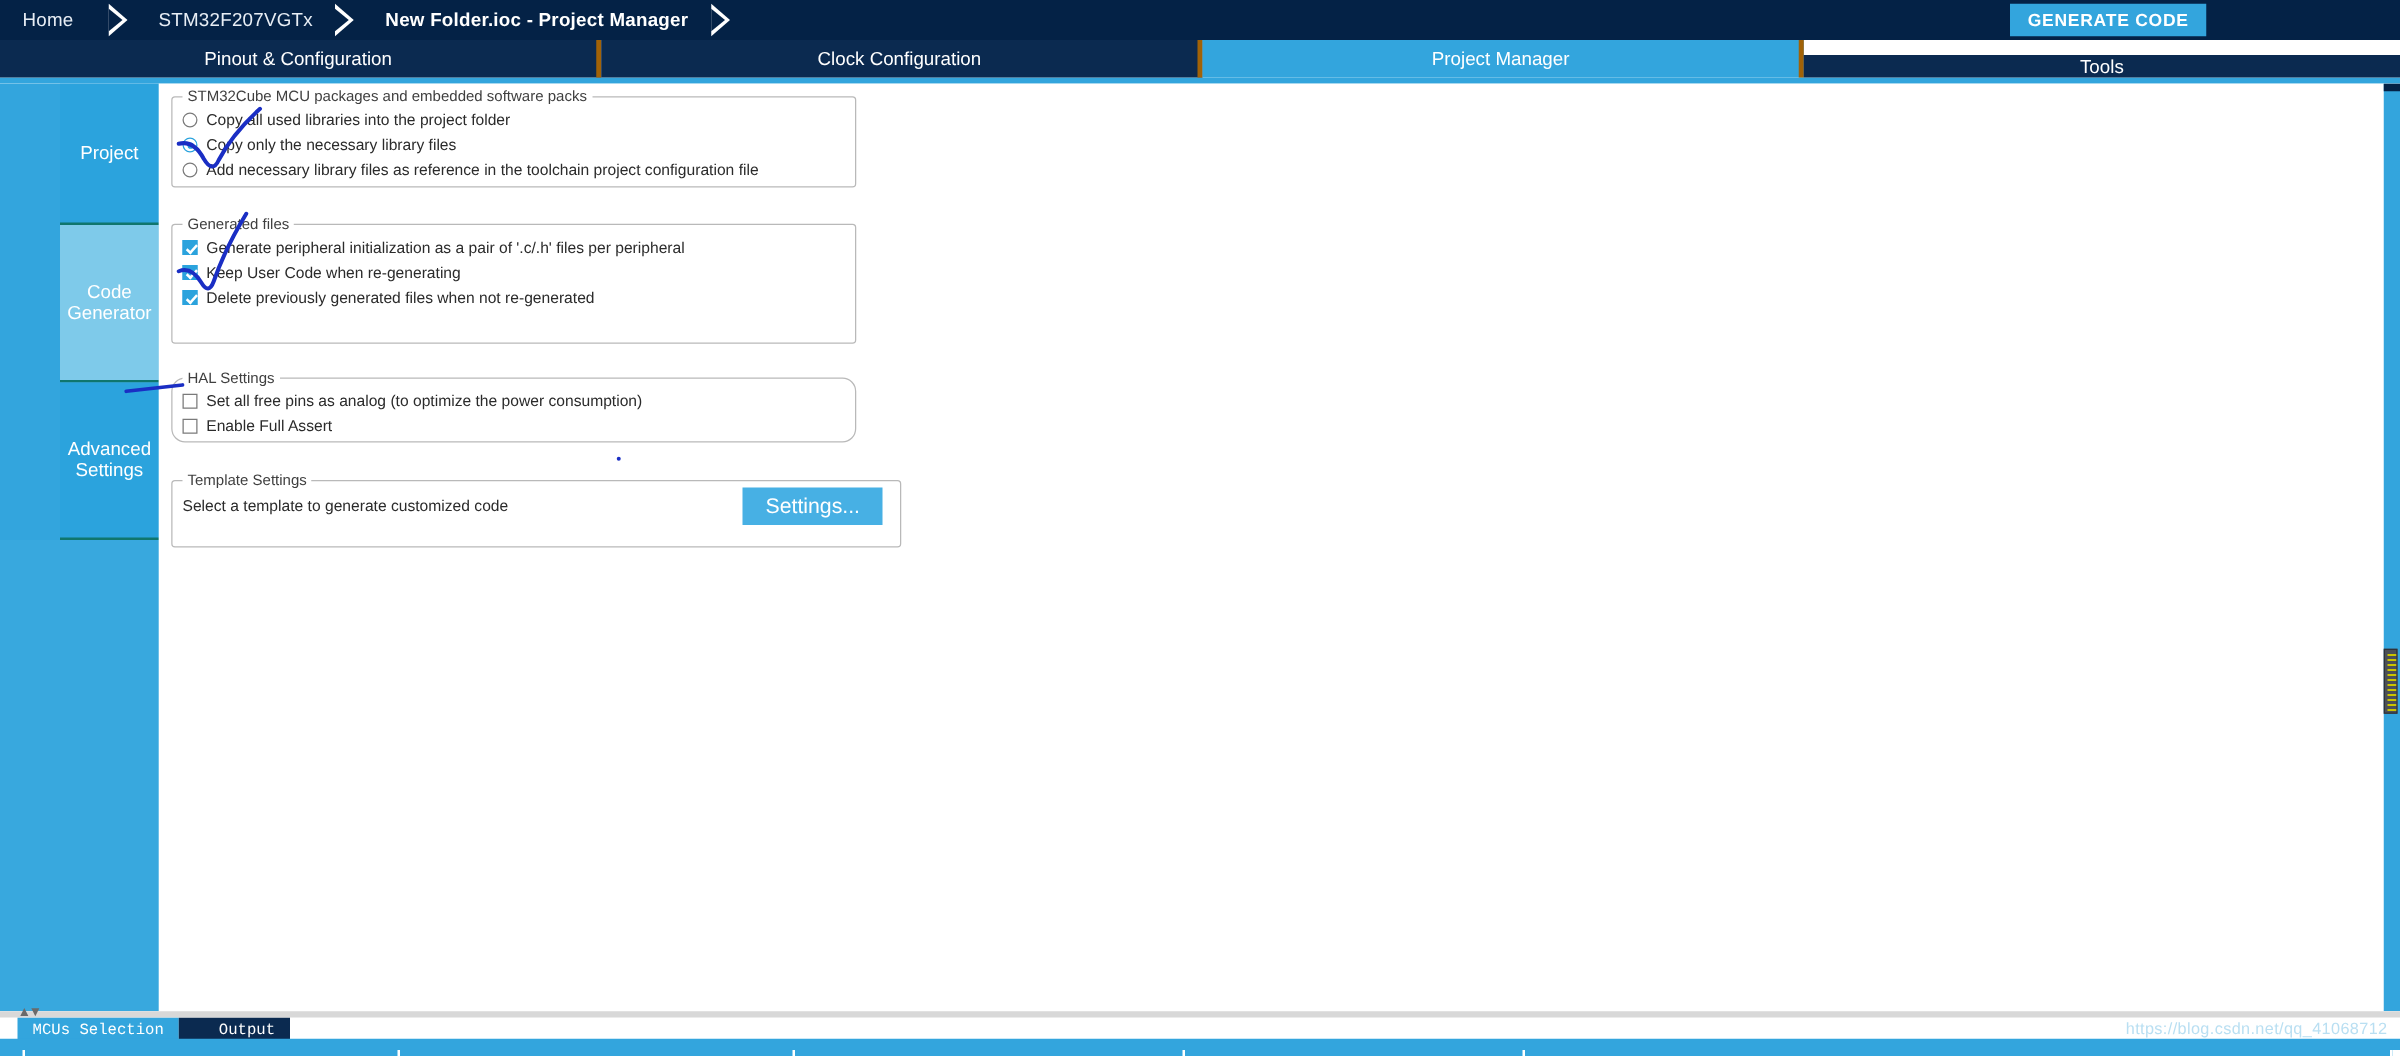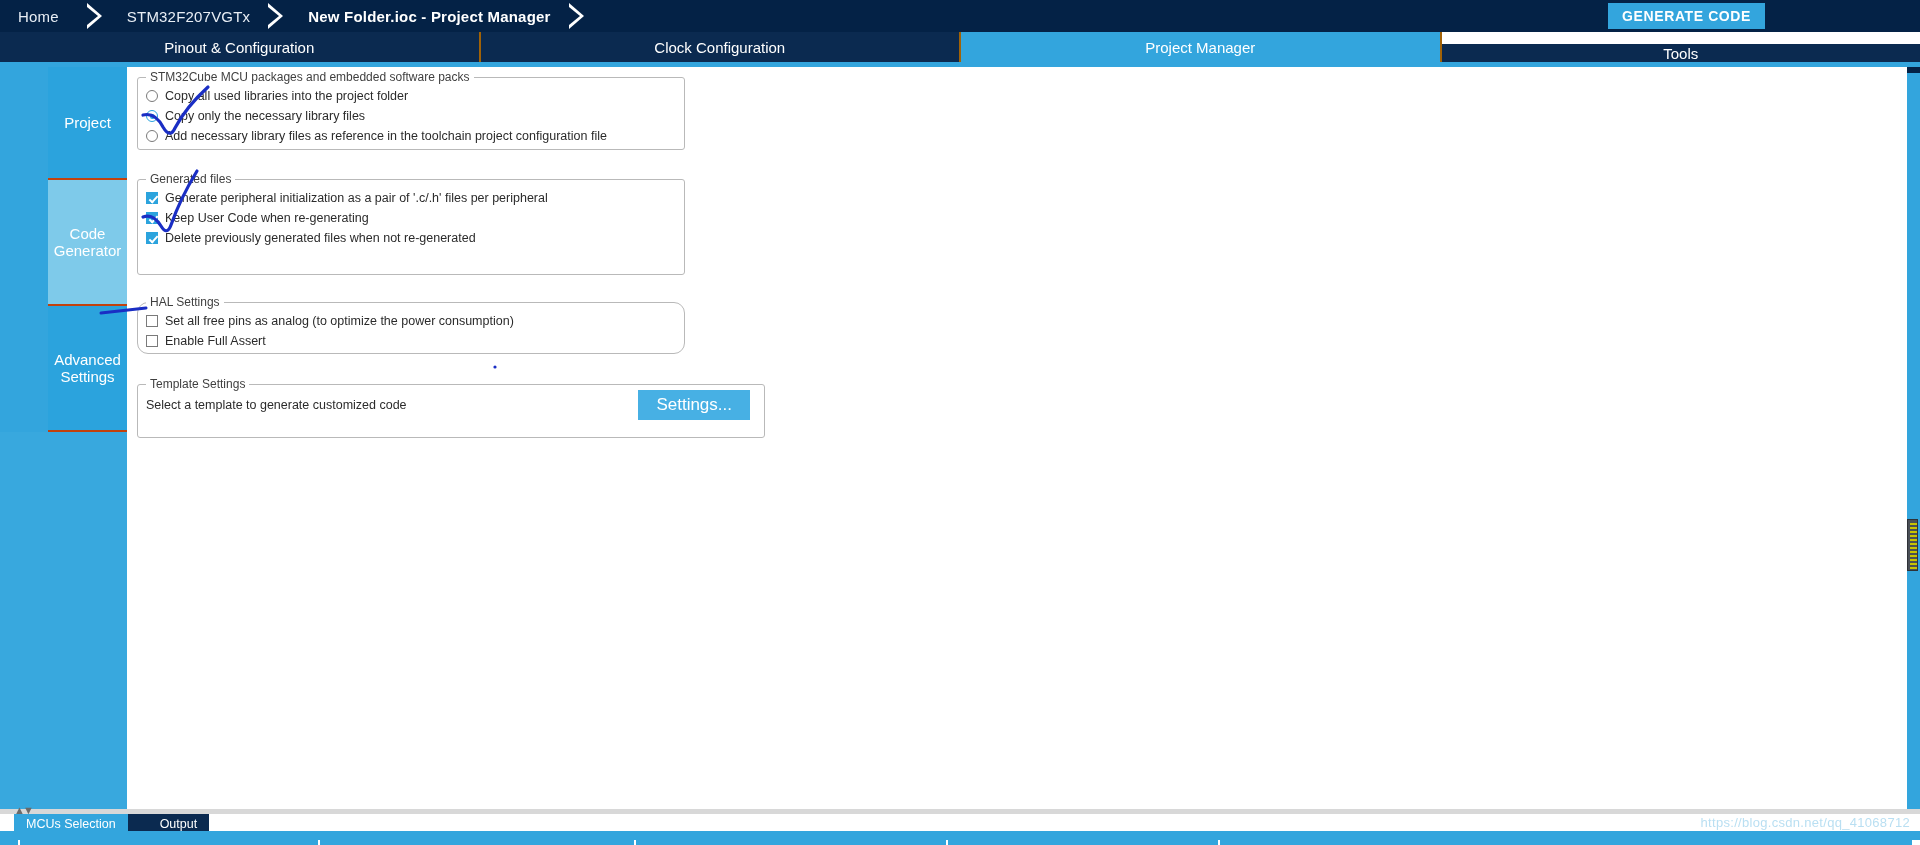--- a/index.html
+++ b/index.html
@@ -79,21 +79,21 @@
     background: #ffffff;
   }
   .tab {
     flex: 1 1 0;
     background: #0b2a50;
     color: #ffffff;
     font-size: 15px;
     display: flex;
     align-items: center;
     justify-content: center;
-    border-right: 2px solid #a16207;
+    border-right: 4px solid #a16207;
     cursor: pointer;
   }
   .tab:last-child { border-right: none; margin-top: 12px; }
   .tab.active { background: #33a5dd; }
   .tabstrip-underline { height: 5px; background: #33a5dd; }
 
   
   .body-area {
     position: relative;
     height: 742px;
@@ -108,21 +108,21 @@
     background: #33a5dd;
   }
   .side-item {
     color: #ffffff;
     font-size: 15px;
     display: flex;
     align-items: center;
     justify-content: center;
     text-align: center;
     background: #2ba3dd;
-    border-bottom: 2px solid #c2410c;
+    border-bottom: 2px solid #0f766e;
     cursor: pointer;
     padding: 0 4px;
     margin-left: 48px;
   }
   .side-item.s1 { height: 113px; }
   .side-item.s2 { height: 126px; background: #7ecaea; }
   .side-item.s3 { height: 126px; }
   .side-fill { flex: 1 1 auto; background: #38a8de; }
 
   .content {
@@ -193,21 +193,21 @@
     width: 3px; height: 7px;
     border: solid #ffffff;
     border-width: 0 2px 2px 0;
     transform: rotate(42deg);
   }
 
   
   #grp-packs    { left: 10px; top: 10px;  width: 548px; height: 73px; }
   #grp-genfiles { left: 10px; top: 112px; width: 548px; height: 96px; }
   #grp-hal      { left: 10px; top: 235px; width: 548px; height: 52px; border-radius: 11px; }
-  #grp-template { left: 10px; top: 317px; width: 628px; height: 54px; }
+  #grp-template { left: 10px; top: 317px; width: 584px; height: 54px; }
 
   .group .rows { padding-top: 8px; }
 
   .template-row {
     display: flex;
     align-items: center;
     height: 40px;
     padding-left: 8px;
     padding-right: 14px;
     justify-content: space-between;
@@ -275,20 +275,21 @@
     display: flex;
     height: 20px;
     margin-left: 14px;
   }
   .btab {
     font-size: 12.5px;
     color: #ffffff;
     padding: 0 12px;
     display: flex; align-items: center;
     cursor: pointer;
+    font-family: Liberation Mono, monospace;
   }
   .btab.active { background: #33a5dd; }
   .btab.inactive { background: #0b2a50; padding-left: 32px; }
   .bottom-strip {
     position: absolute;
     left: 0; bottom: 10px;
     width: 1920px; height: 9px;
     background: #33a5dd;
   }
   .grid-strip {

